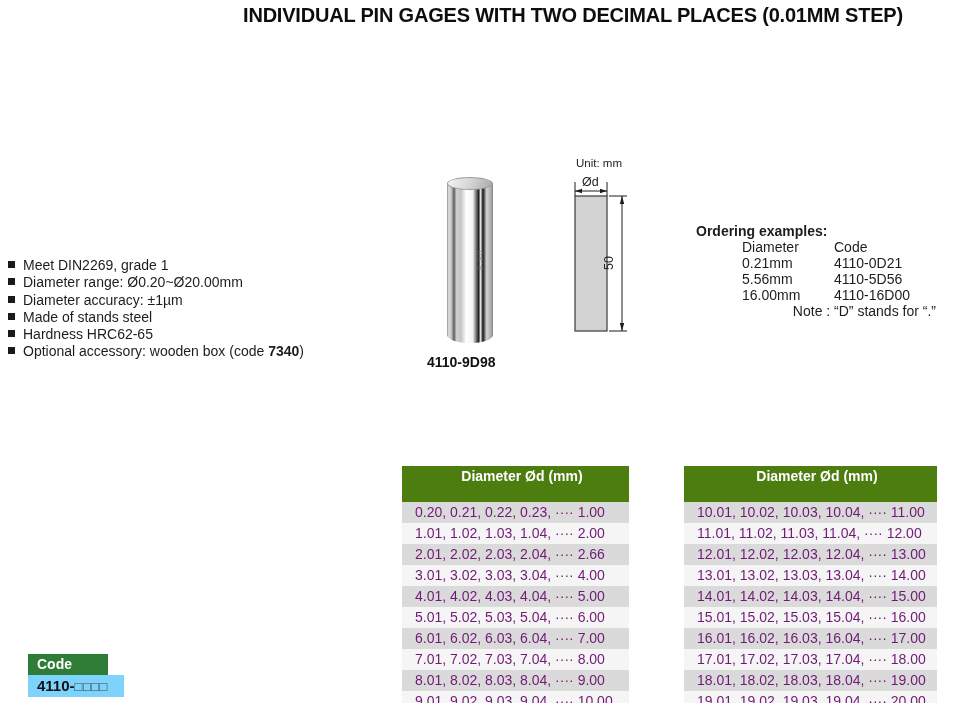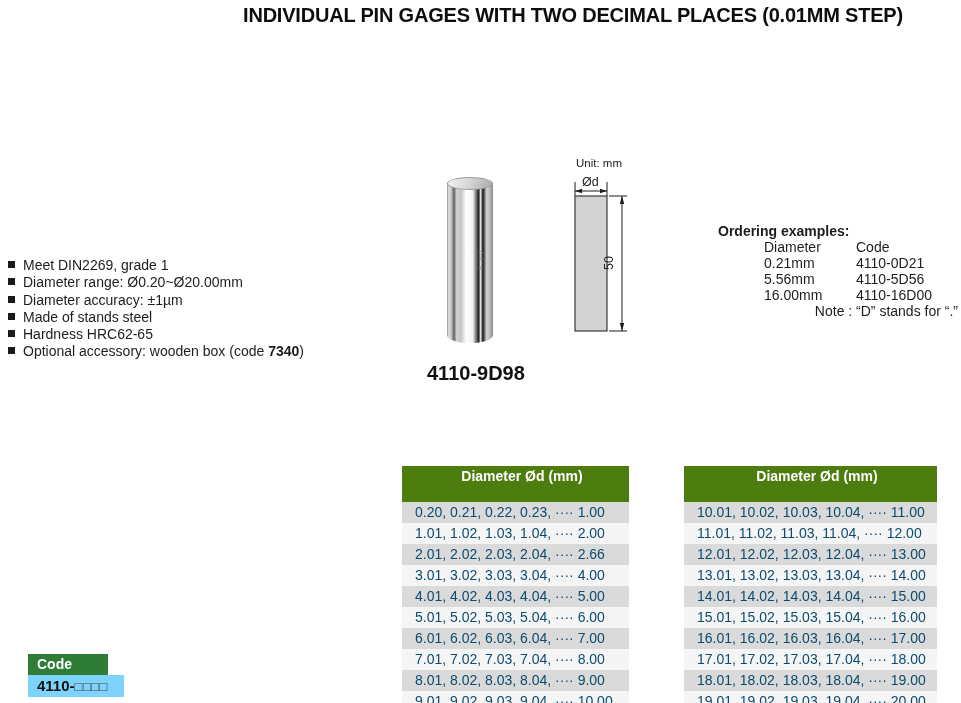--- a/index.html
+++ b/index.html
@@ -30,38 +30,38 @@
   .pin-top{
     position:absolute;left:0;top:0;width:46px;height:13px;border-radius:50%;
     background:linear-gradient(115deg,#f4f4f4 0%,#d9d9d9 45%,#a8a8a8 100%);
     border:1px solid #9b9b9b;box-sizing:border-box;
   }
   .pin-marking{
     position:absolute;left:10px;top:78px;width:46px;text-align:center;
     transform:rotate(-90deg);transform-origin:center;
     font-size:9px;color:#6b6b6b;opacity:.55;letter-spacing:1px;
   }
-  .pin-label{position:absolute;left:427px;top:362px;width:110px;font-size:20px;font-weight:bold;color:#111;}
+  .pin-label{position:absolute;left:427px;top:354px;width:110px;font-size:14px;font-weight:bold;color:#111;}
   
   .diagram{position:absolute;left:562px;top:150px;}
   
-  .ordering{position:absolute;left:718px;top:223px;width:240px;font-size:14px;line-height:16px;}
+  .ordering{position:absolute;left:696px;top:223px;width:240px;font-size:14px;line-height:16px;}
   .ordering .head{font-weight:bold;}
   .ord-row{display:flex;}
   .ord-row .c1{width:92px;margin-left:46px;}
   .ord-note{white-space:nowrap;text-align:right;}
   
   .dtable{position:absolute;top:466px;}
   .dtable.left{left:402px;width:227px;}
   .dtable.right{left:684px;width:253px;}
   .thead{
     height:36px;line-height:21px;background:#4d7c0f;color:#ffffff;
     font-weight:bold;font-size:14px;padding-left:13px;box-sizing:border-box;text-align:center;
   }
-  .trow{height:21px;line-height:21px;font-size:14px;color:#0c4a6e;padding-left:13px;box-sizing:border-box;white-space:nowrap;}
+  .trow{height:21px;line-height:21px;font-size:14px;color:#701a75;padding-left:13px;box-sizing:border-box;white-space:nowrap;}
   .tbody .trow:nth-child(odd){background:#dadada;}
   .tbody .trow:nth-child(even){background:#f5f5f5;}
   
   .codebox{position:absolute;left:28px;top:654px;}
   .codebox .chead{
     width:80px;height:21px;line-height:21px;background:#2e7c36;color:#fff;
     font-weight:bold;font-size:14px;padding-left:9px;box-sizing:border-box;
   }
   .codebox .cval{
     width:96px;height:22px;line-height:22px;background:#7dd3fc;

